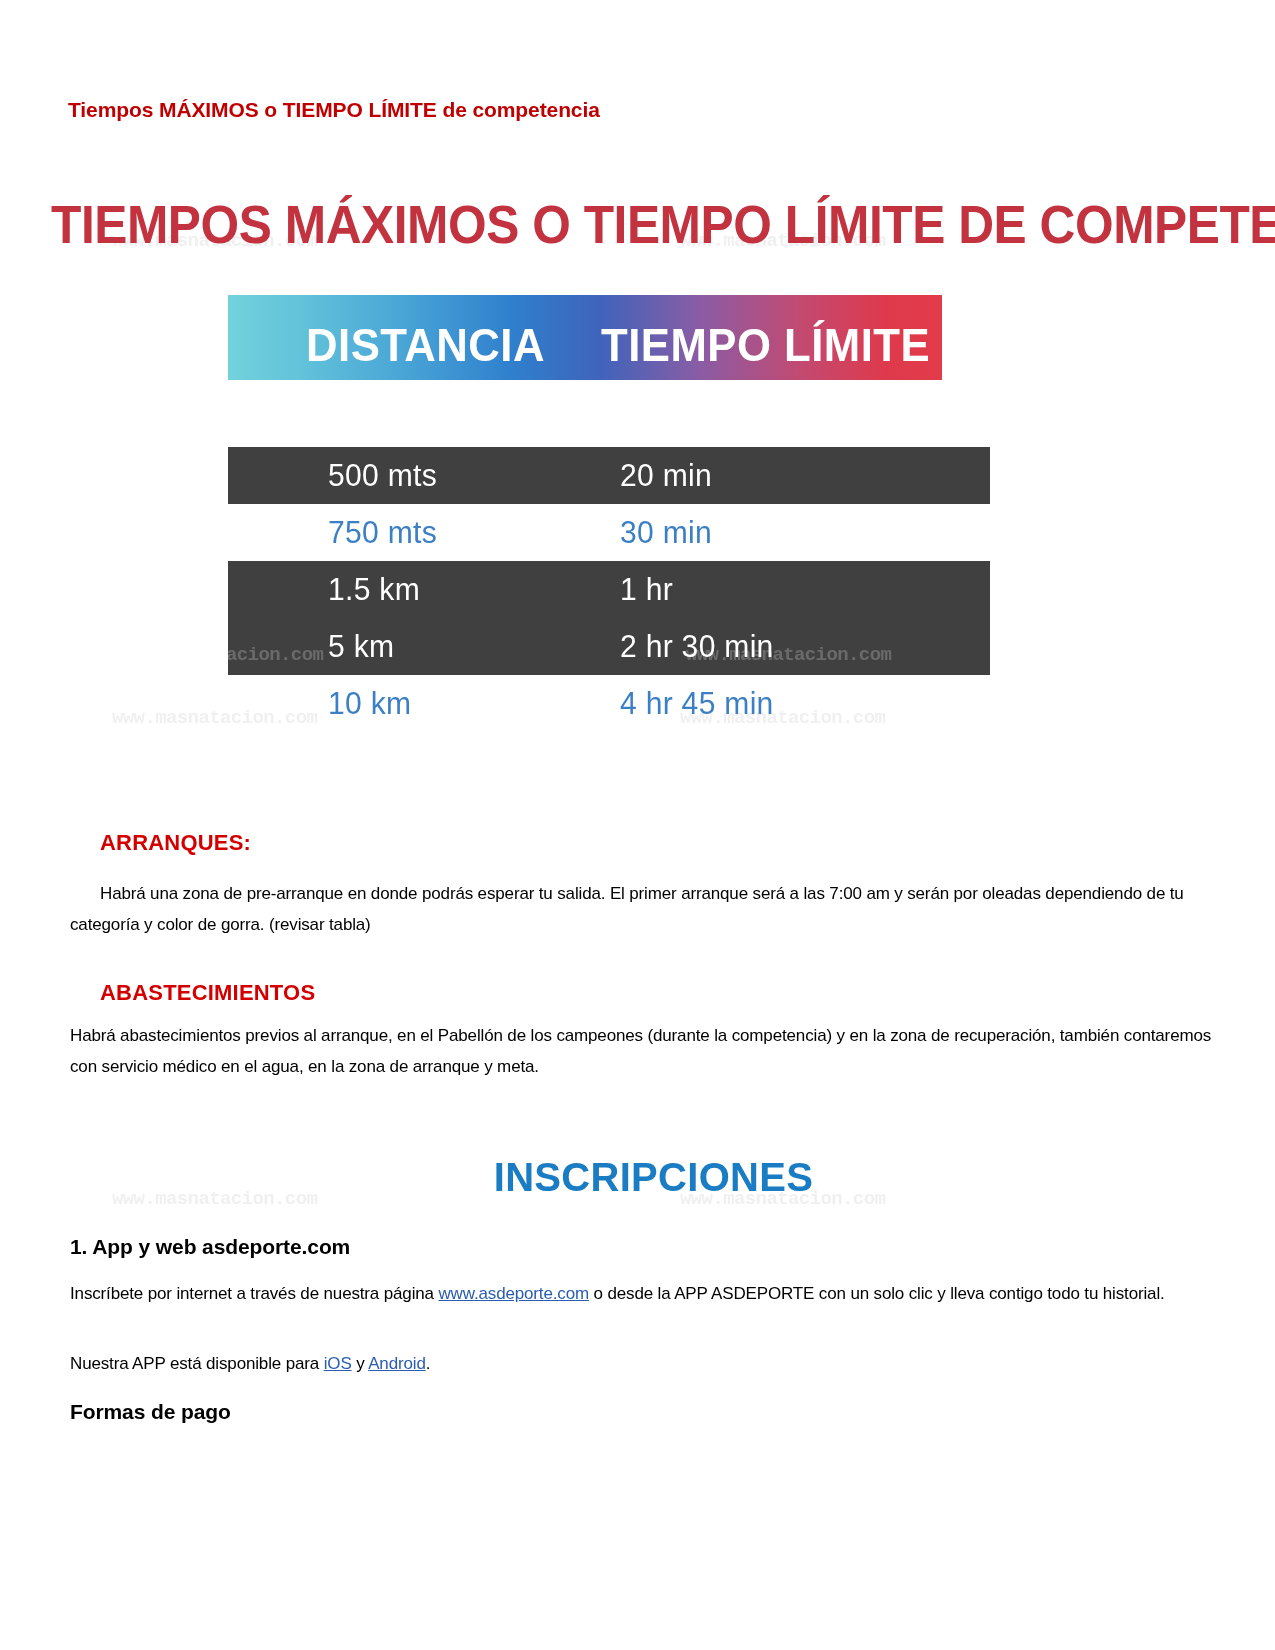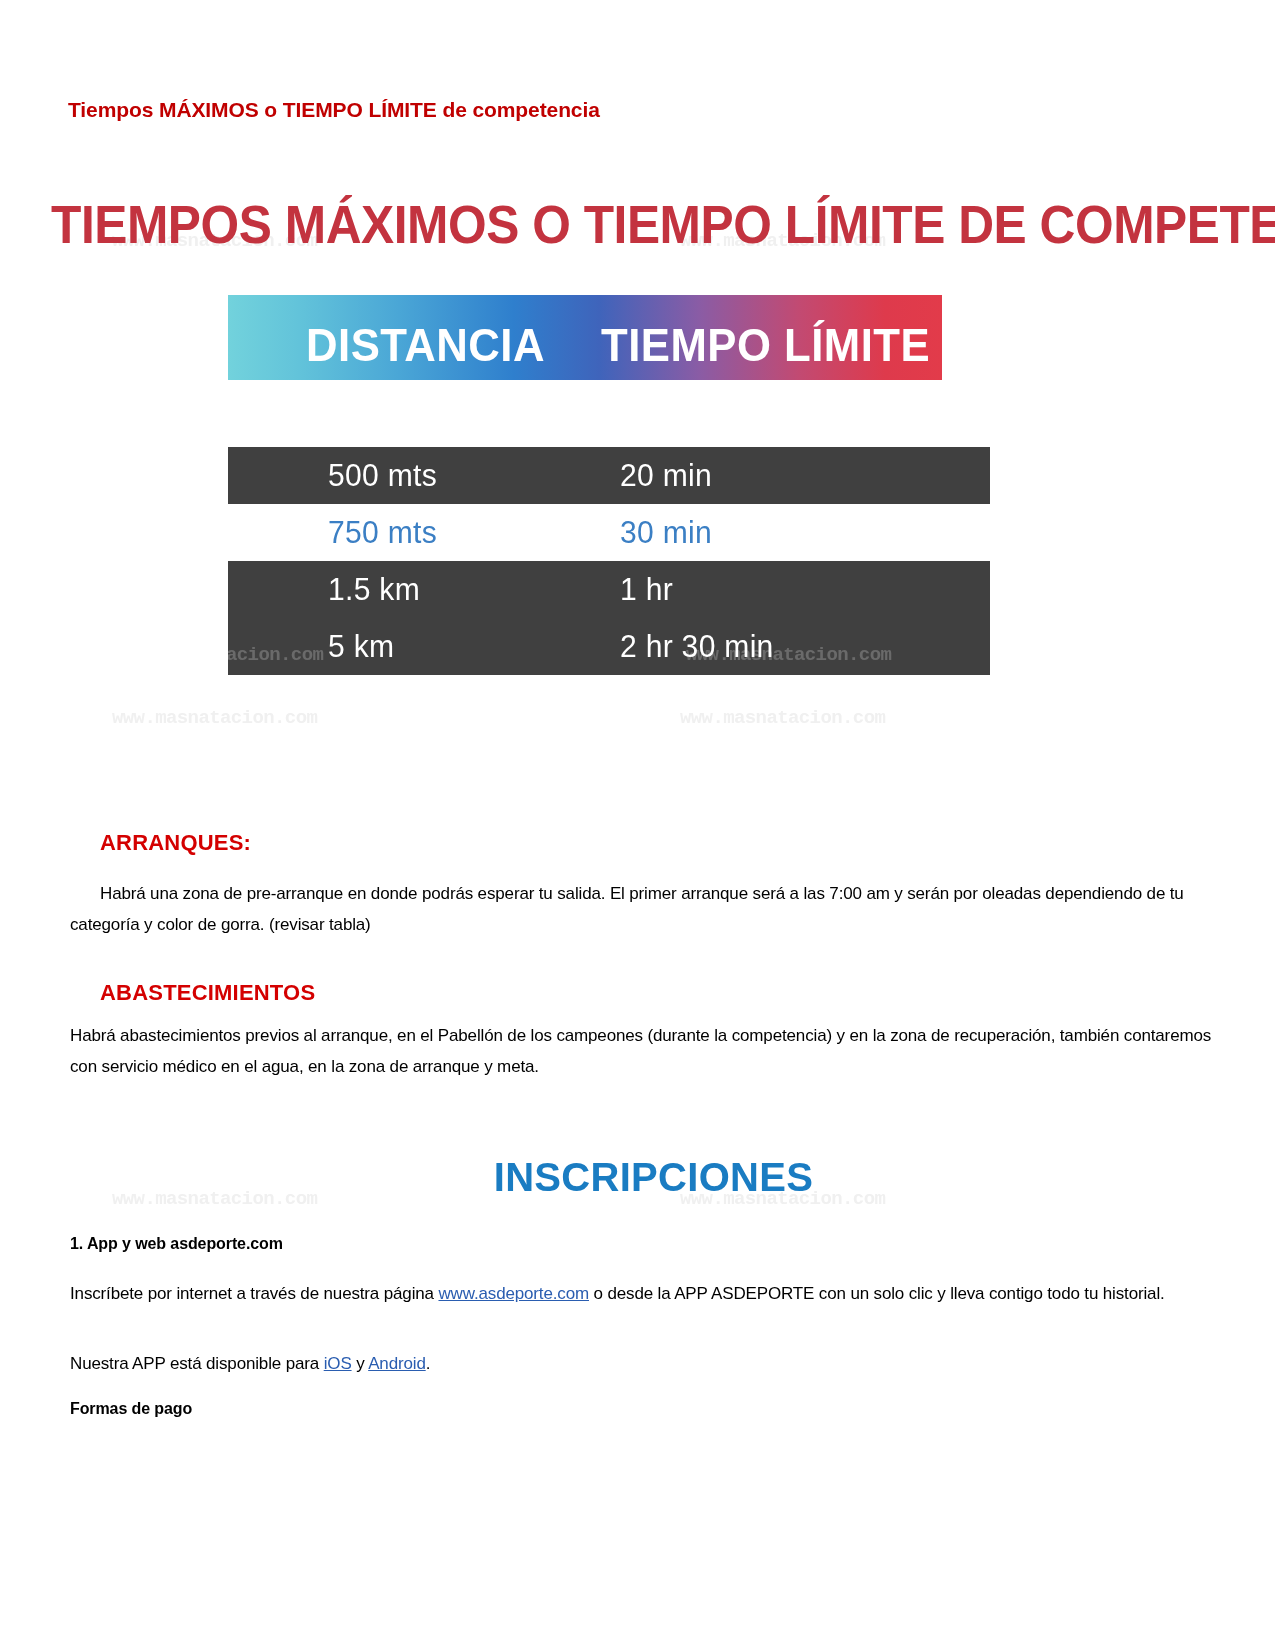--- a/index.html
+++ b/index.html
@@ -164,21 +164,21 @@
     text-align: center;
     font-size: 40px;
     font-weight: bold;
     color: #1a7cc2;
     letter-spacing: 0.3px;
     padding-left: 16px;
   }
 
   .bold-line {
     position: absolute;
-    font-size: 16px;
+    font-size: 21px;
     font-weight: bold;
     color: #000000;
     letter-spacing: -0.1px;
     white-space: nowrap;
   }
 
   a.link {
     color: #2a5db0;
     text-decoration: underline;
   }
@@ -223,20 +223,24 @@
       </div>
 
 
       <div class="row shaded">
         <span class="cell c-dist">5 km</span>
         <span class="cell c-time">2 hr 30 min</span>
         <span class="wm on-blue" style="left:-110px; top:26px;">www.masnatacion.com</span>
         <span class="wm on-blue" style="left:458px; top:26px;">www.masnatacion.com</span>
       </div>
 
+      <div class="row plain">
+        <span class="cell c-dist">10 km</span>
+        <span class="cell c-time">4 hr 45 min</span>
+      </div>
 
     </div>
   </div>
 
   <div class="sec-head" style="left:100px; top:830px;">ARRANQUES:</div>
 
   <div class="para" style="left:70px; top:878px; width:1140px;">
     <span style="display:inline-block; width:30px;"></span><span>Habrá una zona de pre-arranque en donde podrás esperar tu salida. El primer arranque será a las</span>
     <span>7:00 am y serán por oleadas dependiendo de tu categoría y color de gorra. (revisar tabla)</span>
   </div>

